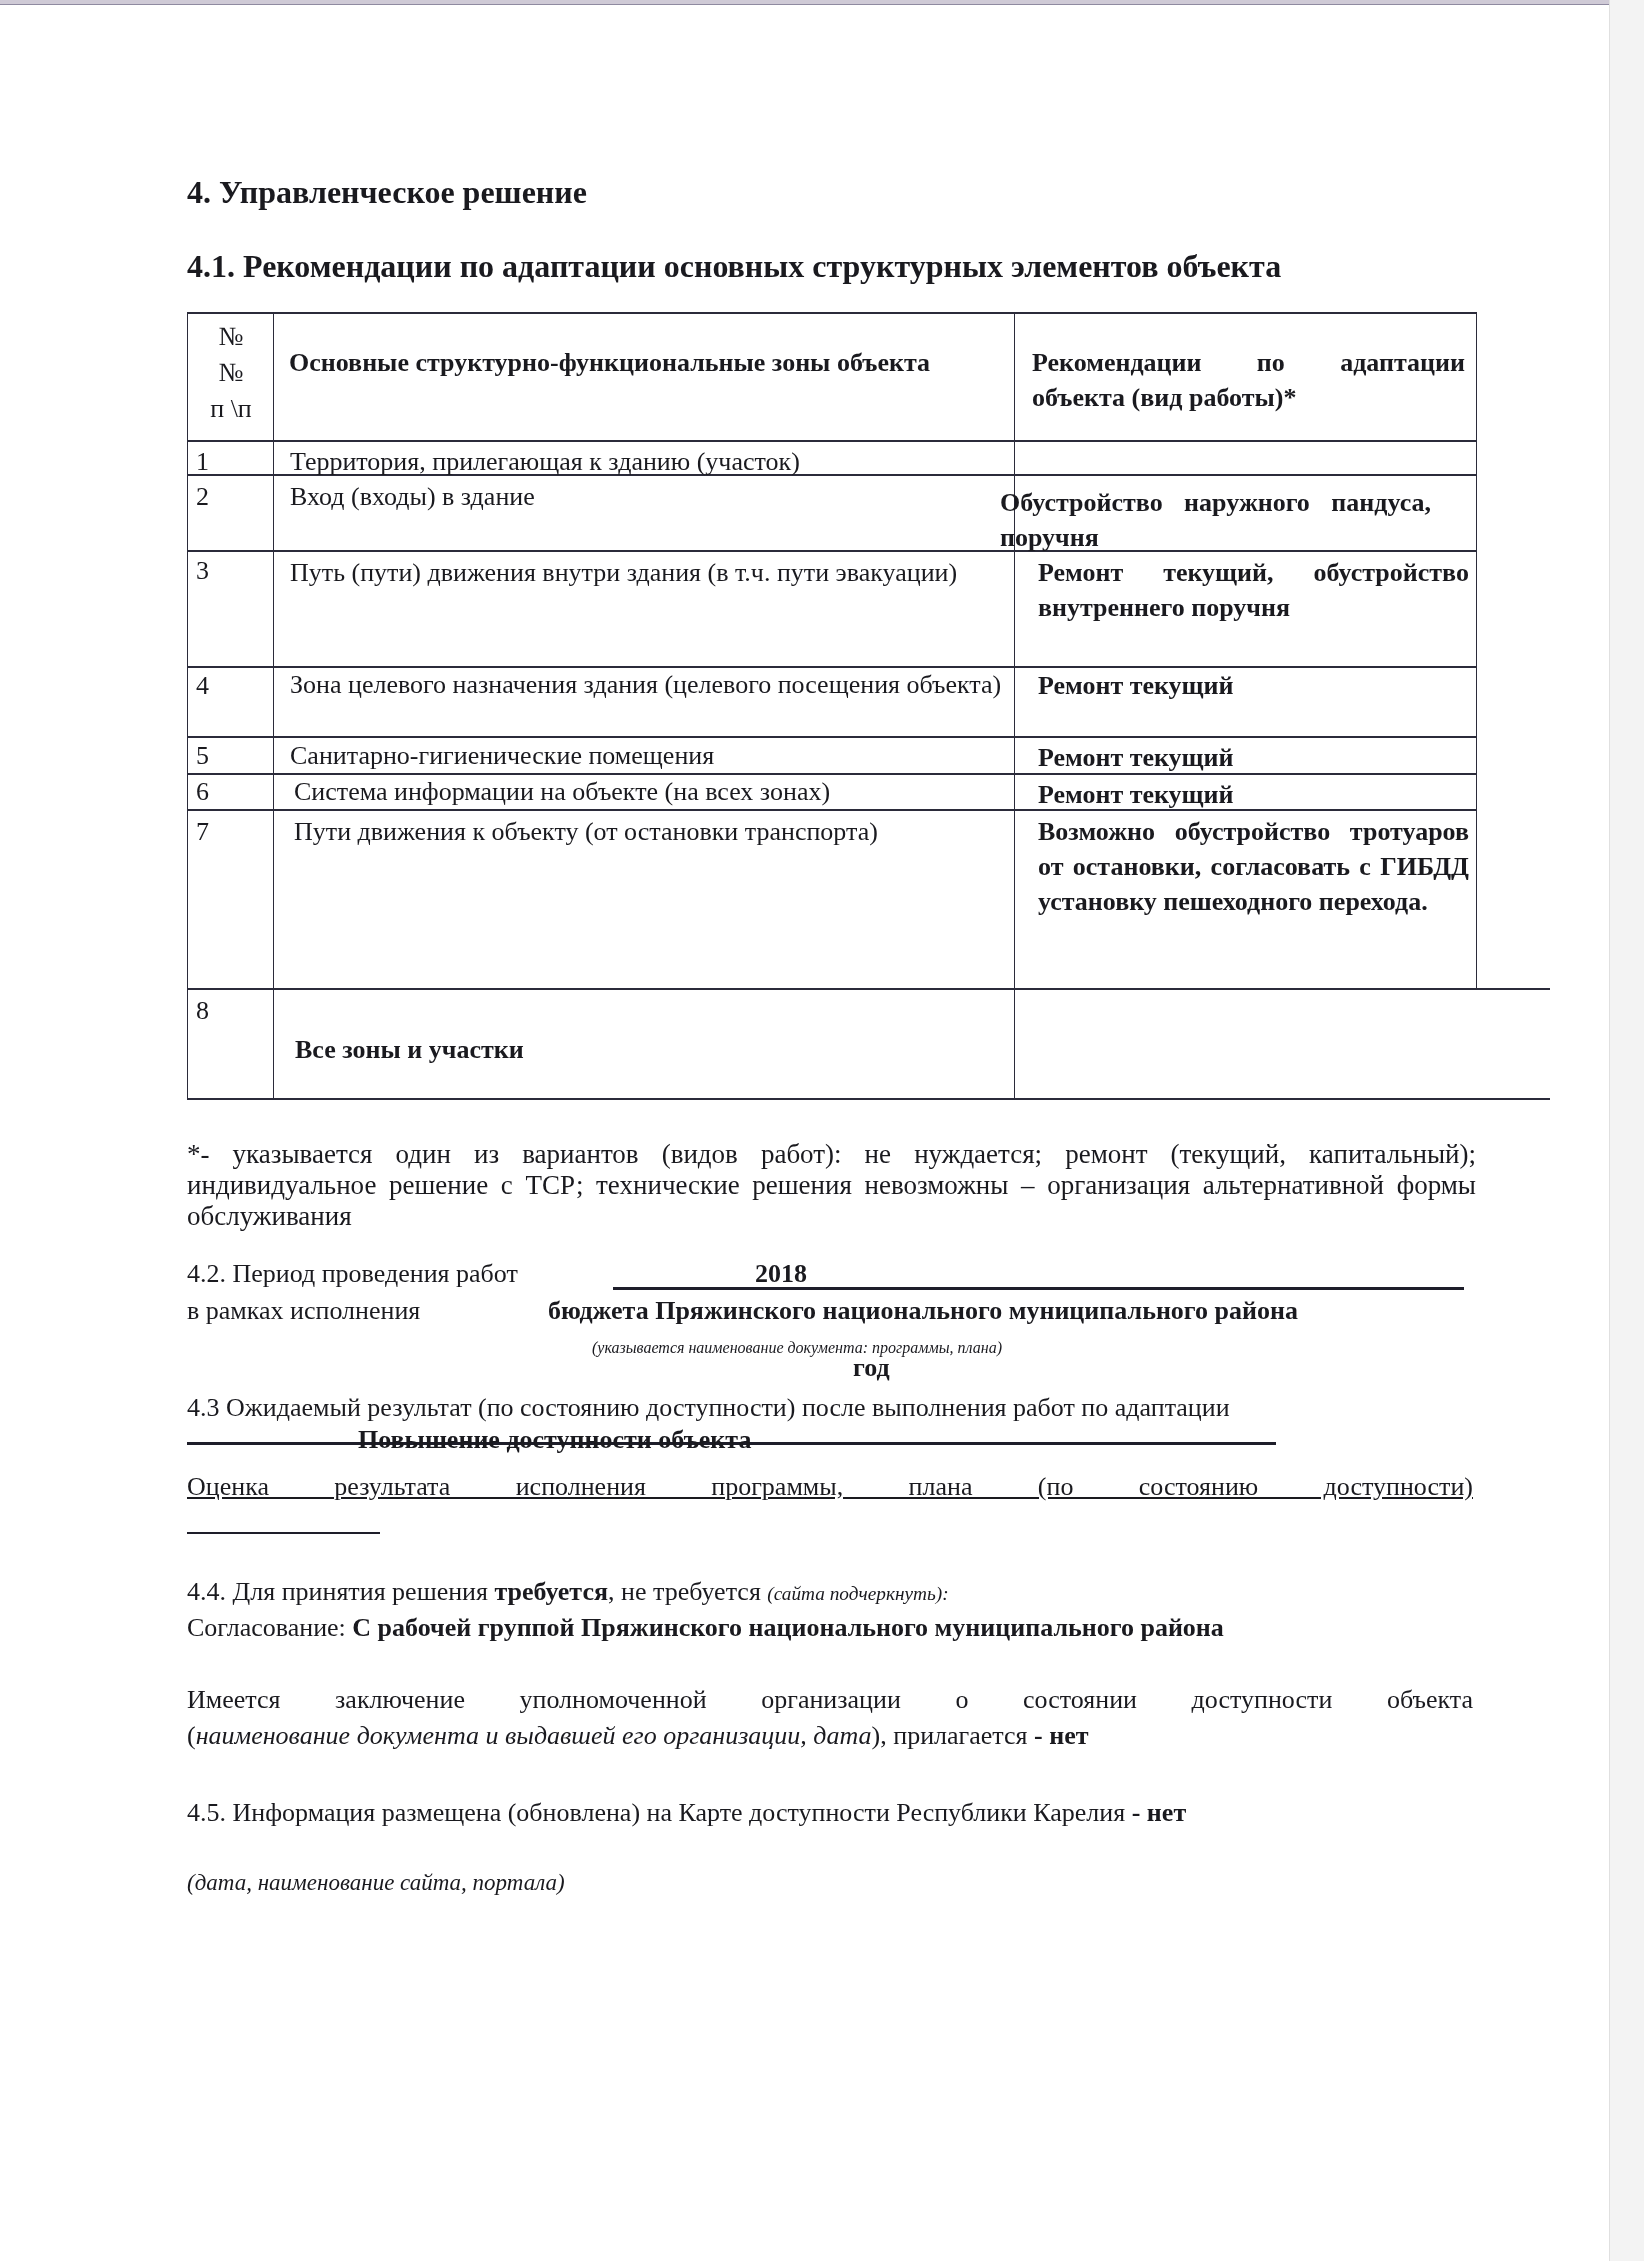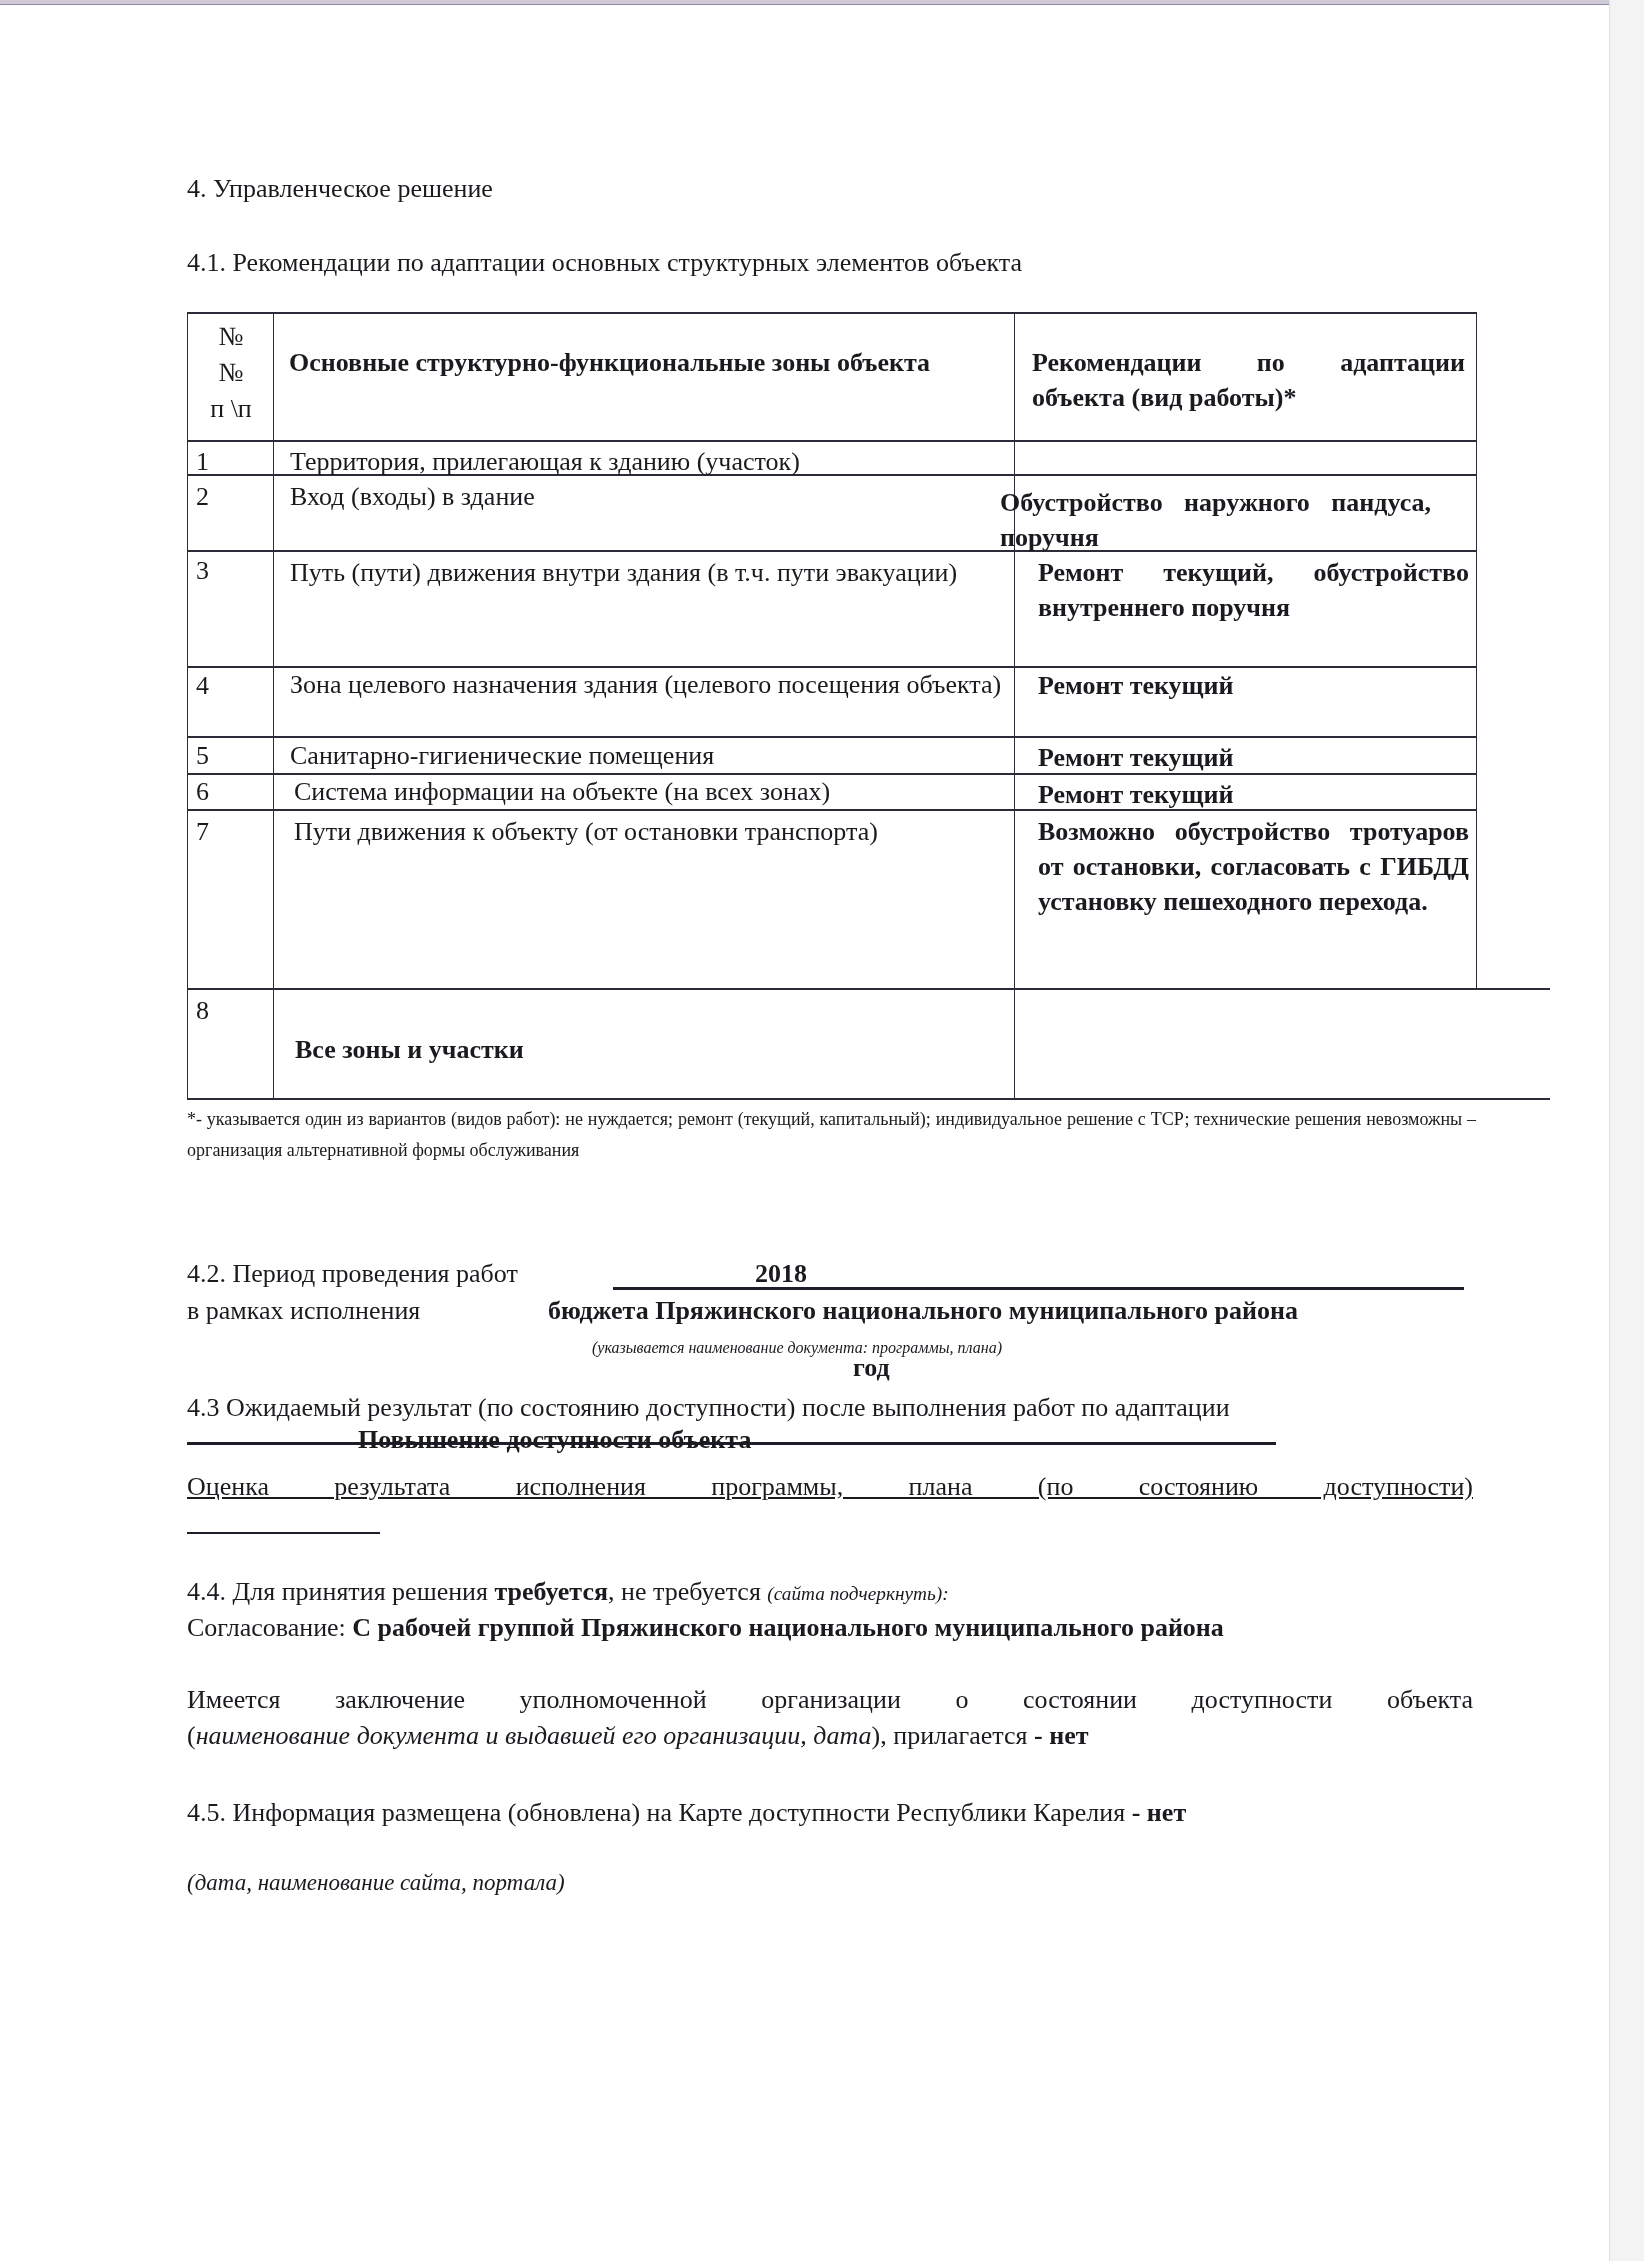--- a/index.html
+++ b/index.html
@@ -5,33 +5,33 @@
   html, body { margin: 0; padding: 0; }
   body {
     width: 1645px; height: 2261px; position: relative; overflow: hidden;
     background: #ffffff;
     font-family: "Liberation Serif", "DejaVu Serif", serif;
     color: #1a1a1f;
   }
   .page-edge-top { position: absolute; left: 0; top: 0; width: 1609px; height: 3.9px; background: #cfcad6; border-bottom: 1.3px solid #8f8aa0; }
   .page-edge-right { position: absolute; left: 1609px; top: 0; width: 35px; height: 2261px; background: #f3f3f3; border-left: 1.3px solid #e0e0e0; }
   .abs { position: absolute; }
-  .h { font-weight: normal; font-size: 26px; }
+  .h { font-weight: bold; font-size: 32px; }
   .t { font-size: 26px; line-height: 35px; }
   .b { font-weight: bold; }
   .i { font-style: italic; }
   .just { text-align: justify; text-align-last: justify; }
   .justp { text-align: justify; }
 
   
   .tbl-line-h { position: absolute; height: 1.9px; background: #2b2b3a; }
   .tbl-line-v { position: absolute; width: 1.3px; background: #2b2b3a; }
   .cell { position: absolute; font-size: 26px; line-height: 35px; overflow: hidden; }
   .underline-line { position: absolute; height: 2.6px; background: #1e1e2a; }
-  .fn { font-size: 18px; line-height: 31px; }
+  .fn { font-size: 27px; line-height: 31px; margin-top: 35px; }
 </style>
 </head>
 <body>
 
 <div class="page-edge-top"></div>
 <div class="page-edge-right"></div>
 
 <div class="abs h" style="left:187px; top:174px;">4. Управленческое решение</div>
 <div class="abs h" style="left:187px; top:248px;">4.1. Рекомендации по адаптации основных структурных элементов объекта</div>
 

